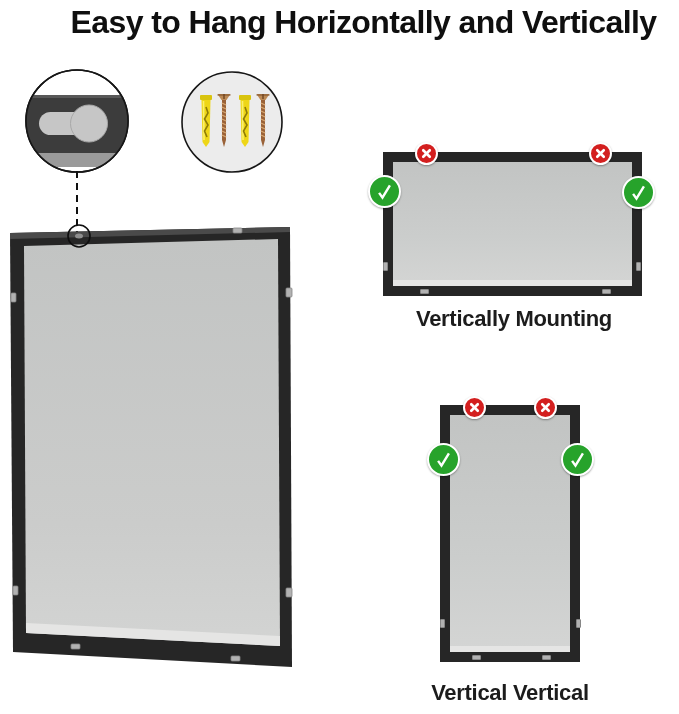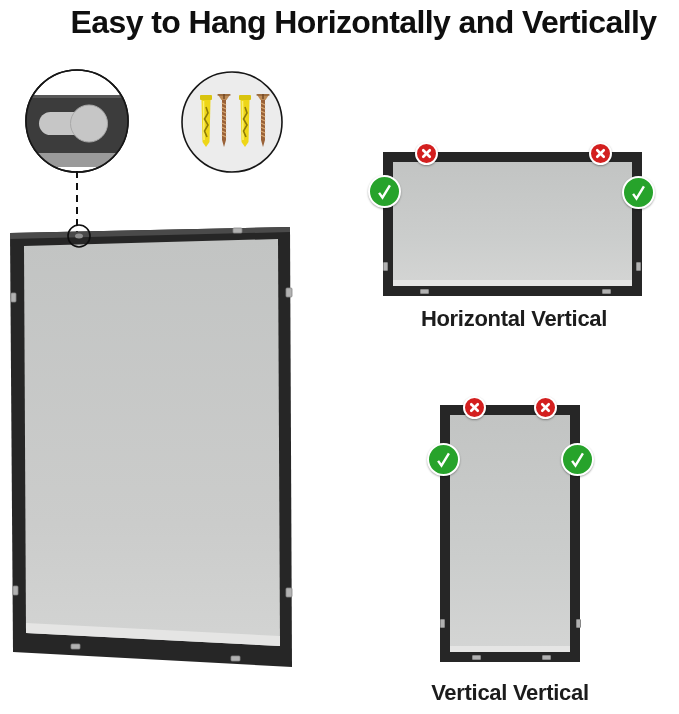--- a/index.html
+++ b/index.html
@@ -159,21 +159,21 @@
     <svg width="23" height="23" viewBox="0 0 34 34">
         <polyline points="9,19 14,26 25,8" fill="none" stroke="#fff" stroke-width="3.6"></polyline>
       </svg>
   </div>
   <div class="mark mark-check" style="left:256.5px;top:35.5px;">
     <svg width="23" height="23" viewBox="0 0 34 34">
         <polyline points="9,19 14,26 25,8" fill="none" stroke="#fff" stroke-width="3.6"></polyline>
       </svg>
   </div>
 
-  <div class="mount-label" style="top:166px;padding-left:3px;">Horizontal Vertical</div>
+  <div class="mount-label" style="top:166px;padding-left:3px;">Vertically Mounting</div>
 </div>
 
 <div class="mount-group" style="left:415px;top:390px;width:190px;height:324px;">
   <div class="mount-frame" style="left:25px;top:15px;width:140px;height:257px;">
     <div class="inner-lip"></div>
   </div>
   <div class="tab" style="left:24.5px;top:228.5px;width:5px;height:9px;"></div>
   <div class="tab" style="left:160.5px;top:228.5px;width:5px;height:9px;"></div>
   <div class="tab" style="left:56.5px;top:264.5px;width:9px;height:5px;"></div>
   <div class="tab" style="left:126.5px;top:264.5px;width:9px;height:5px;"></div>

